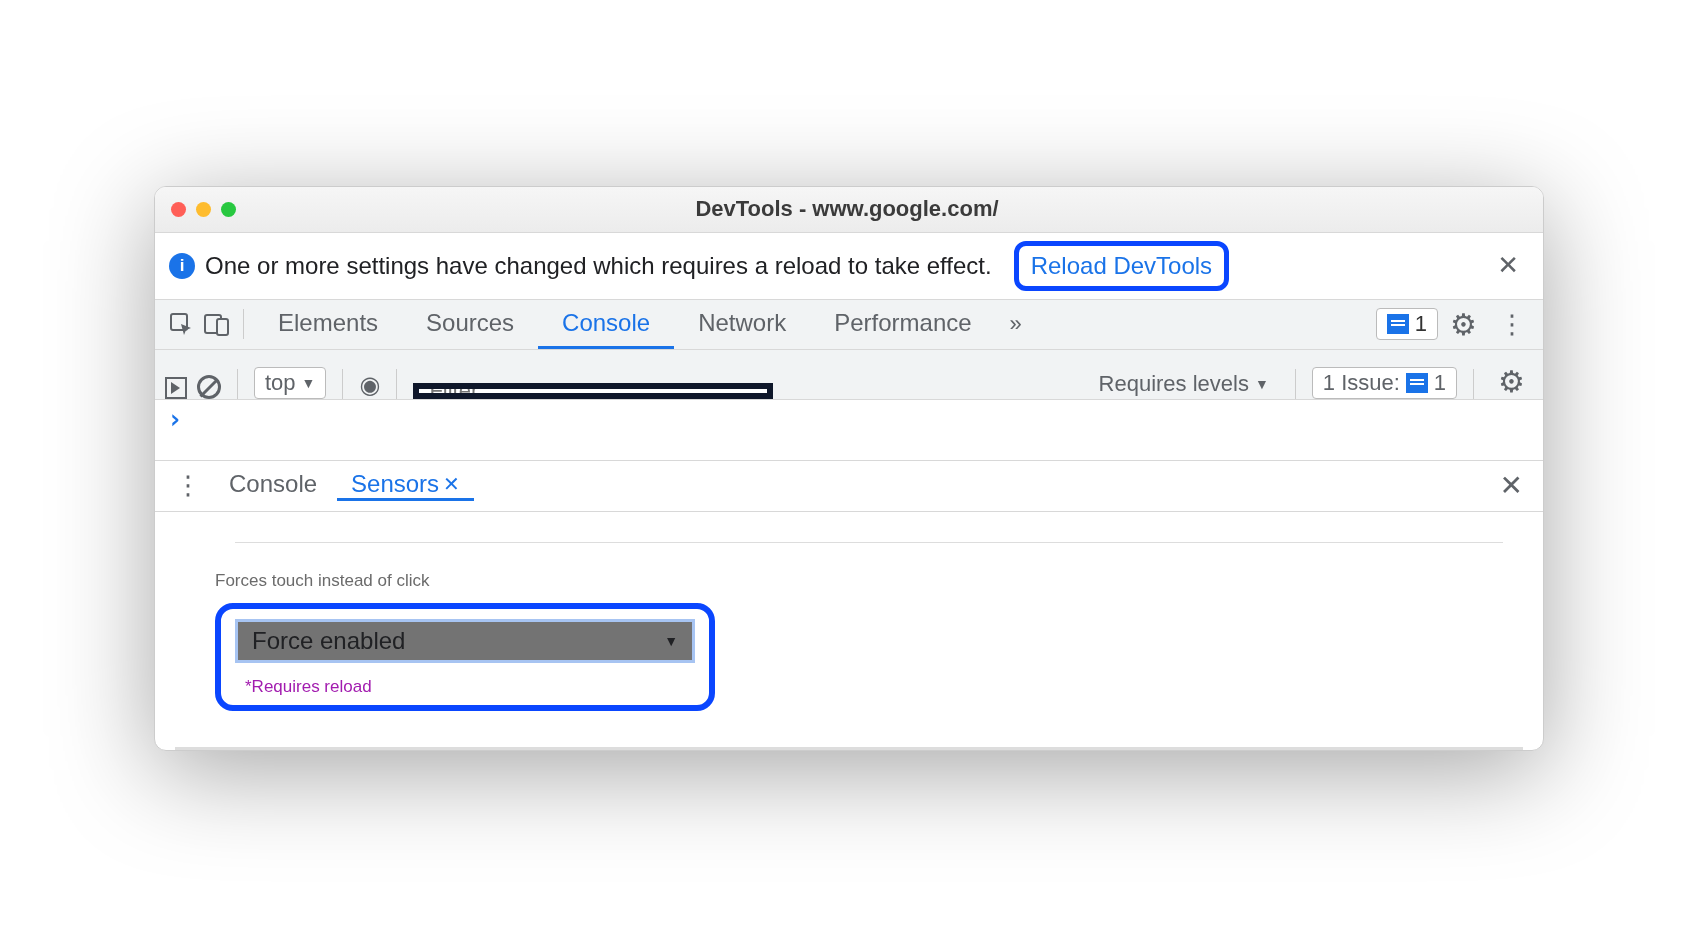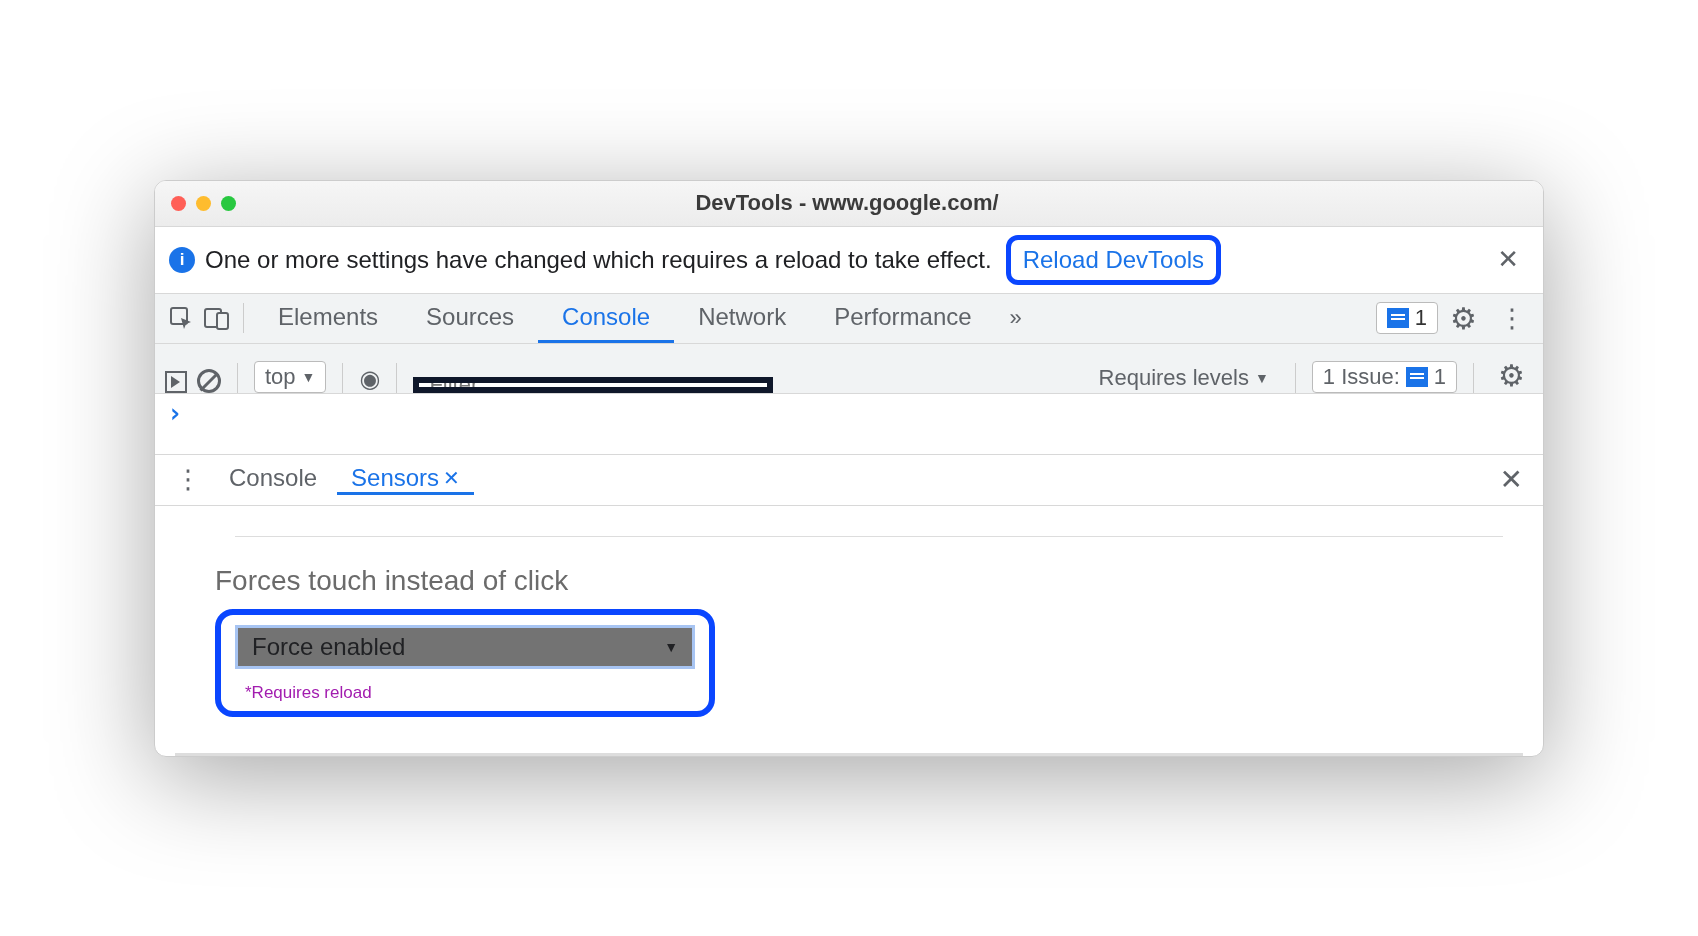--- a/index.html
+++ b/index.html
@@ -69,21 +69,21 @@
   .info-text { font-size: 24px; color: #202124; flex-shrink: 1;}
   .reload-btn {
     padding: 6px 12px;
     border: 5px solid #0a46ff;
     border-radius: 12px;
     color: #1a73e8;
     font-size: 24px;
     font-weight: 500;
     background: #fff;
     cursor: pointer;
-    margin-left: 4px;
+    margin-left: 12px;
   }
   .infobar .close-x {
     margin-left: auto;
     font-size: 26px;
     color: #5f6368;
     cursor: pointer;
     padding: 0 10px;
   }
   
   .tabbar {
@@ -218,21 +218,21 @@
   }
   .drawer-tabbar .tab { padding: 0 14px; }
   .drawer-tabbar .tabx { margin-left: 4px; font-size: 20px; }
   .drawer-close { margin-left: auto; font-size: 28px; cursor:pointer; padding: 0 10px; color:#5f6368;}
   
   .drawer-body {
     padding: 30px 20px 16px 60px;
   }
   .hr { height:1px; background:#ddd; margin: 0 20px 28px 20px; }
   .field-label { font-size: 26px; color: #202124; margin-bottom: 4px; }
-  .field-desc { font-size: 28px; color: #6b6b6b; margin-bottom: 12px; }
+  .field-desc { font-size: 17px; color: #6b6b6b; margin-bottom: 12px; }
   .highlight-box {
     border: 6px solid #0a46ff;
     border-radius: 18px;
     padding: 10px 14px 8px 14px;
     display: inline-block;
   }
   .select {
     width: 460px;
     height: 44px;
     border: 3px solid #a7c4f2;

